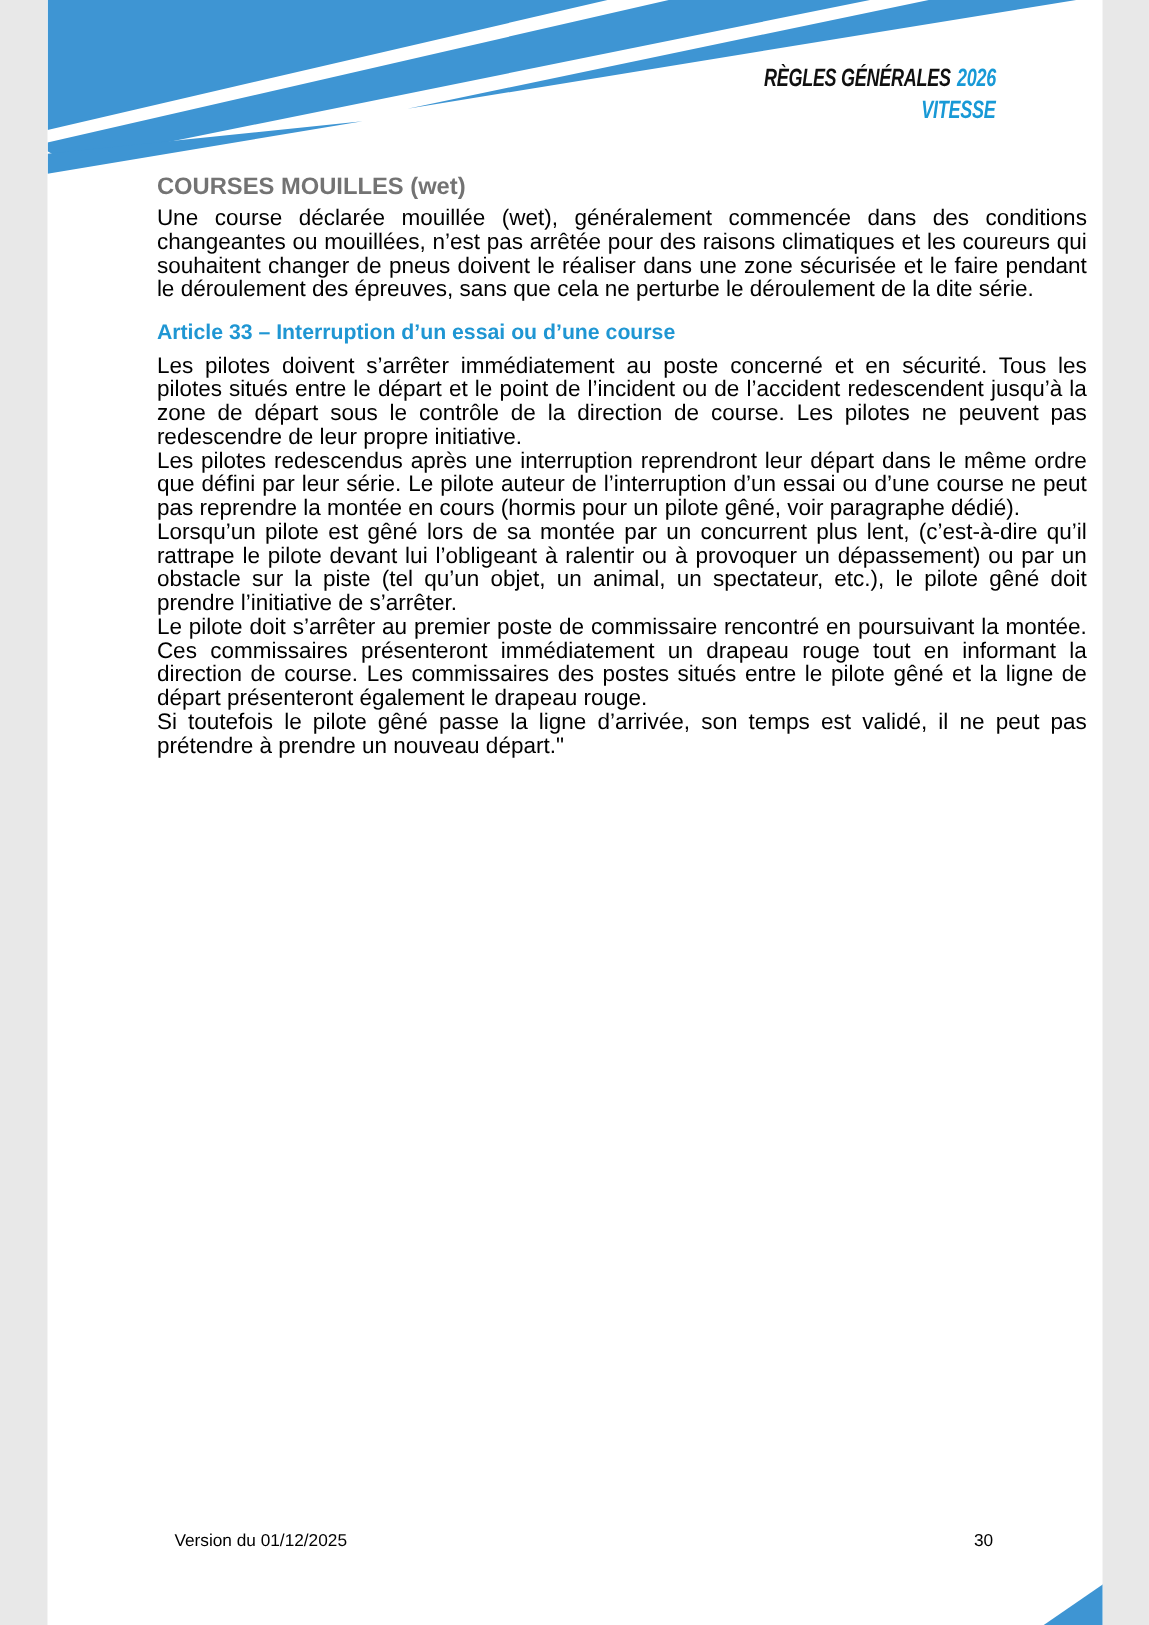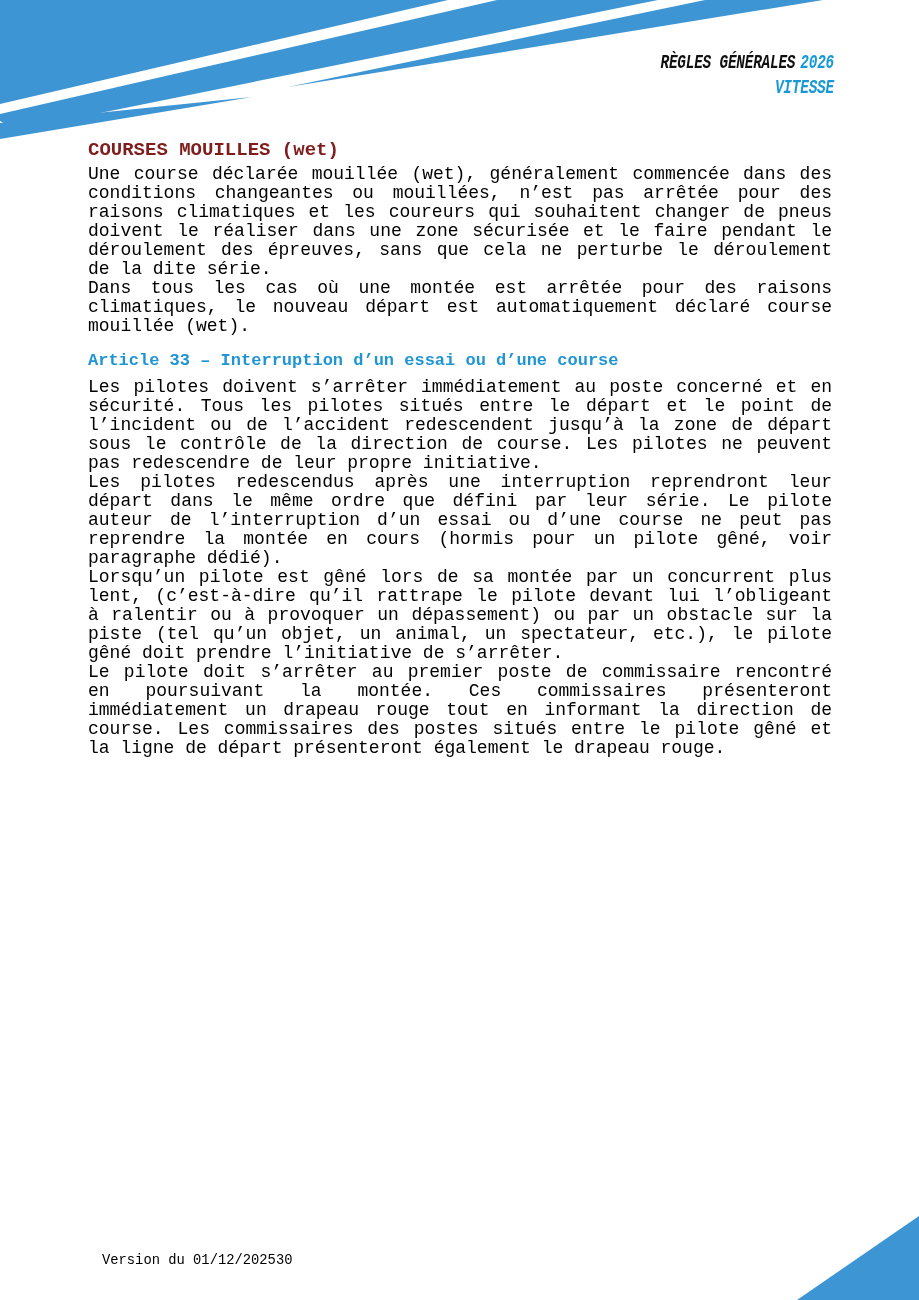--- a/index.html
+++ b/index.html
@@ -1,19 +1,19 @@
 <!DOCTYPE html>
 <html lang="fr"><head>
 <meta charset="utf-8">
 <style>
   html,body { margin:0; padding:0; background:#e8e8e8; }
   .page {
-    position:relative; width:919px; height:1300px;
+    position:relative; width:844px; height:1300px;
     background:#ffffff; overflow:hidden; margin:0 auto;
-    font-family:Liberation Mono, monospace; color:#000;
+    font-family:Liberation Sans, sans-serif; color:#000;
   }
   .deco { position:absolute; left:0; top:0; z-index:0; display:block; }
 
   
   .hdr {
     position:absolute; top:52px; right:85px; z-index:2;
     display:flex; flex-direction:column; align-items:flex-end;
   }
   .hdr-line {
     font-weight:bold; font-style:italic; font-size:20px; line-height:1.1;
@@ -23,36 +23,36 @@
   .t-black { color:#101010; }
   .t-accent { color:var(--accent-blue, #1899D6); }
   .hdr-year { margin-left:7px; }
   .hdr-sub { margin-top:3px; }
 
   
   .content {
     position:absolute; left:88px; top:139px; width:744px; z-index:1;
   }
   .heading-black {
-    font-size:19px; font-weight:bold; color:#7f1d1d;
+    font-size:19px; font-weight:bold; color:#737373;
     margin:0 0 4px 0; line-height:22px;
   }
   .heading-blue {
     font-size:17px; font-weight:bold; color:var(--heading-blue, #1F96D3);
     margin:15px 0 7px 0; line-height:20px;
   }
   .para {
     font-size:18px; line-height:19px; text-align:justify; margin:0;
   }
 
   
   .ftr {
     position:absolute; left:102px; right:87px; top:1223px; z-index:1;
-    display:flex; justify-content:flex-start;
-    font-size:13.8px; line-height:19px; color:#000;margin-top:28px;
+    display:flex; justify-content:space-between;
+    font-size:13.8px; line-height:19px; color:#000;
   }
 </style>
 </head>
 <body>
 
 <div class="page" style="--accent-blue: #1899D6; --heading-blue: #1F96D3;">
 
   <svg class="deco" width="919" height="1300" viewBox="0 0 919 1300" aria-hidden="true">
     <g class="shape-fill">
       <polygon points="0,0 448,0 0,104" fill="#3E95D3"></polygon>
@@ -68,26 +68,26 @@
   <header class="hdr">
     <div class="hdr-line">
       <span class="t-black">RÈGLES GÉNÉRALES</span><span class="t-accent hdr-year">2026</span>
     </div>
     <div class="hdr-line t-accent hdr-sub">VITESSE</div>
   </header>
 
   <main class="content" id="sections">
       <h2 class="heading-black">COURSES MOUILLES (wet)</h2>
       <p class="para">Une course déclarée mouillée (wet), généralement commencée dans des conditions changeantes ou mouillées, n’est pas arrêtée pour des raisons climatiques et les coureurs qui souhaitent changer de pneus doivent le réaliser dans une zone sécurisée et le faire pendant le déroulement des épreuves, sans que cela ne perturbe le déroulement de la dite série.</p>
-      <p class="para">Dans tous les cas où une montée est arrêtée pour des raisons climatiques, le nouveau départ est automatiquement déclaré course mouillée (wet).</p>
       <h2 class="heading-blue">Article 33 – Interruption d’un essai ou d’une course</h2>
       <p class="para">Les pilotes doivent s’arrêter immédiatement au poste concerné et en sécurité. Tous les pilotes situés entre le départ et le point de l’incident ou de l’accident redescendent jusqu’à la zone de départ sous le contrôle de la direction de course. Les pilotes ne peuvent pas redescendre de leur propre initiative.</p>
       <p class="para">Les pilotes redescendus après une interruption reprendront leur départ dans le même ordre que défini par leur série. Le pilote auteur de l’interruption d’un essai ou d’une course ne peut pas reprendre la montée en cours (hormis pour un pilote gêné, voir paragraphe dédié).</p>
       <p class="para">Lorsqu’un pilote est gêné lors de sa montée par un concurrent plus lent, (c’est-à-dire qu’il rattrape le pilote devant lui l’obligeant à ralentir ou à provoquer un dépassement) ou par un obstacle sur la piste (tel qu’un objet, un animal, un spectateur, etc.), le pilote gêné doit prendre l’initiative de s’arrêter.</p>
       <p class="para">Le pilote doit s’arrêter au premier poste de commissaire rencontré en poursuivant la montée. Ces commissaires présenteront immédiatement un drapeau rouge tout en informant la direction de course. Les commissaires des postes situés entre le pilote gêné et la ligne de départ présenteront également le drapeau rouge.</p>
+      <p class="para">Si toutefois le pilote gêné passe la ligne d’arrivée, son temps est validé, il ne peut pas prétendre à prendre un nouveau départ."</p>
     </main>
 
   <footer class="ftr">
     <span>Version du 01/12/2025</span>
     <span>30</span>
   </footer>
 
 </div>
 
 </body></html>

